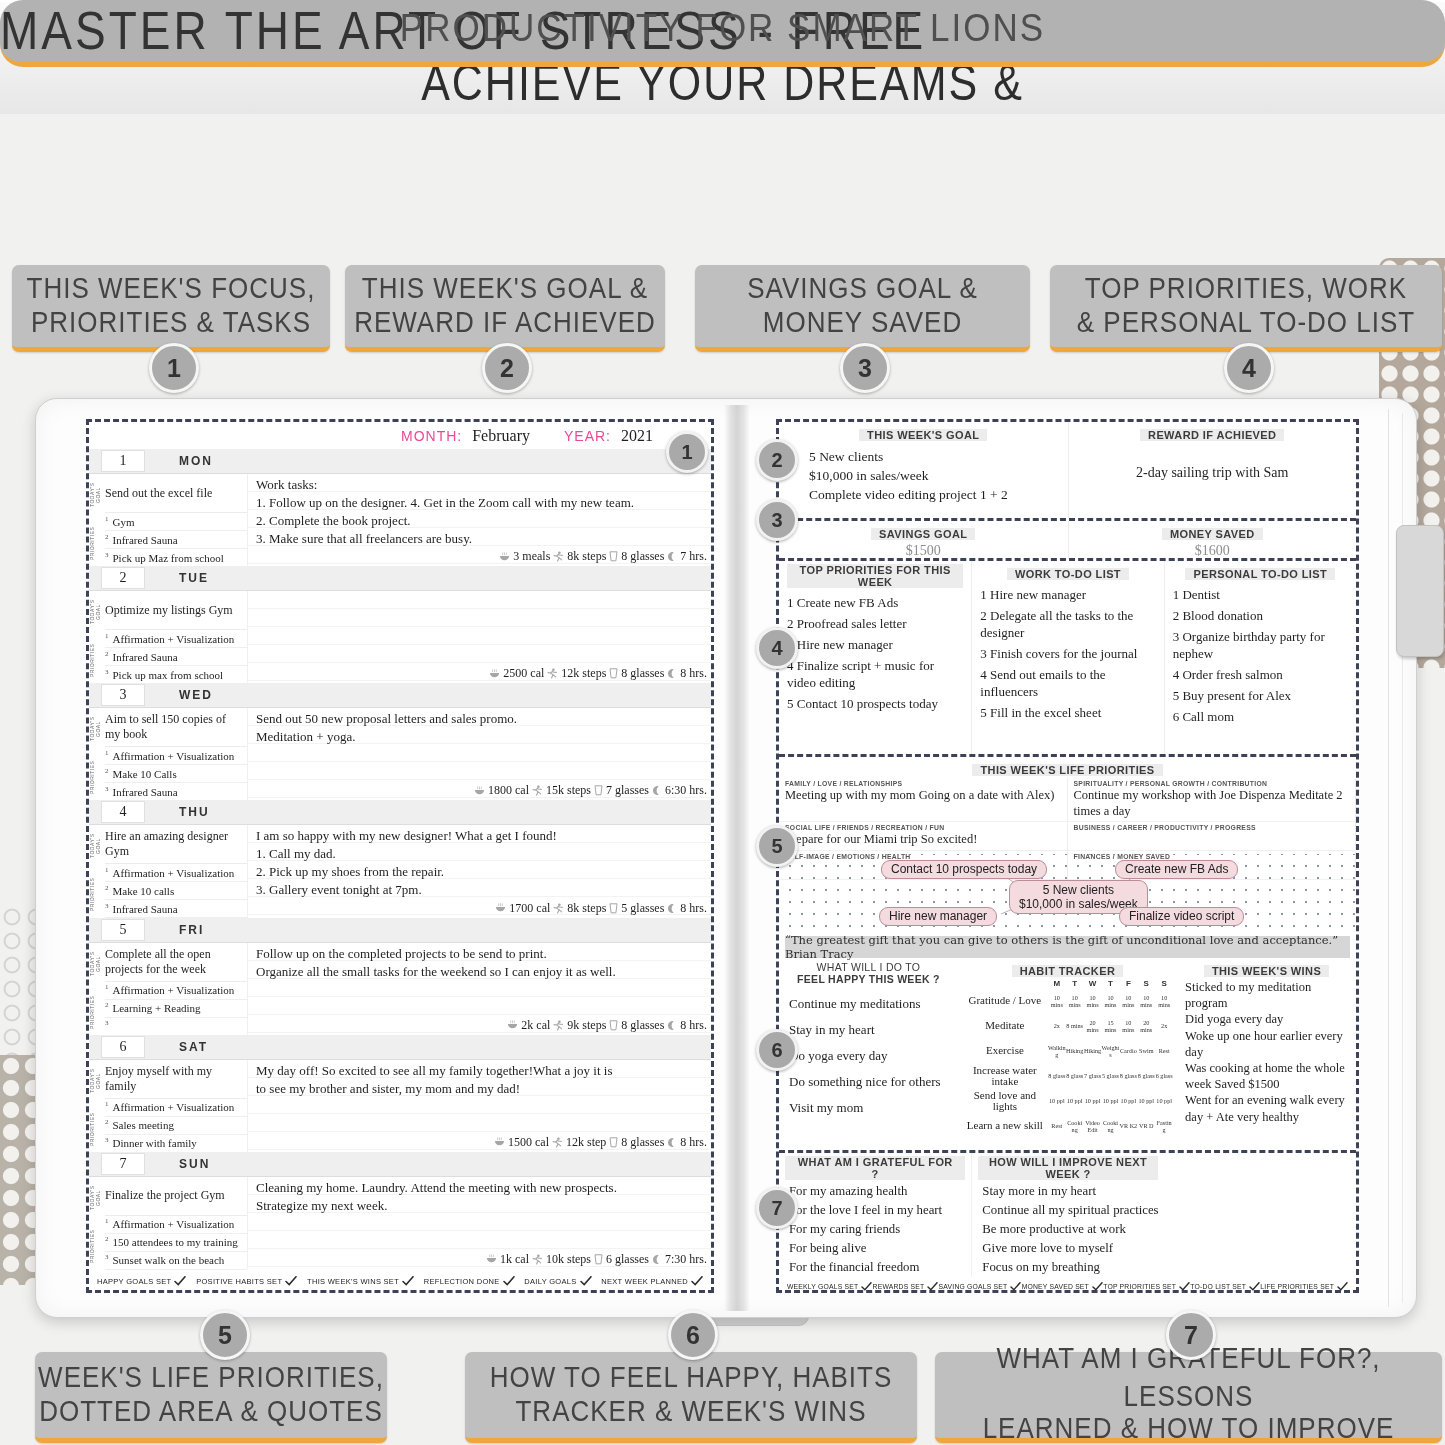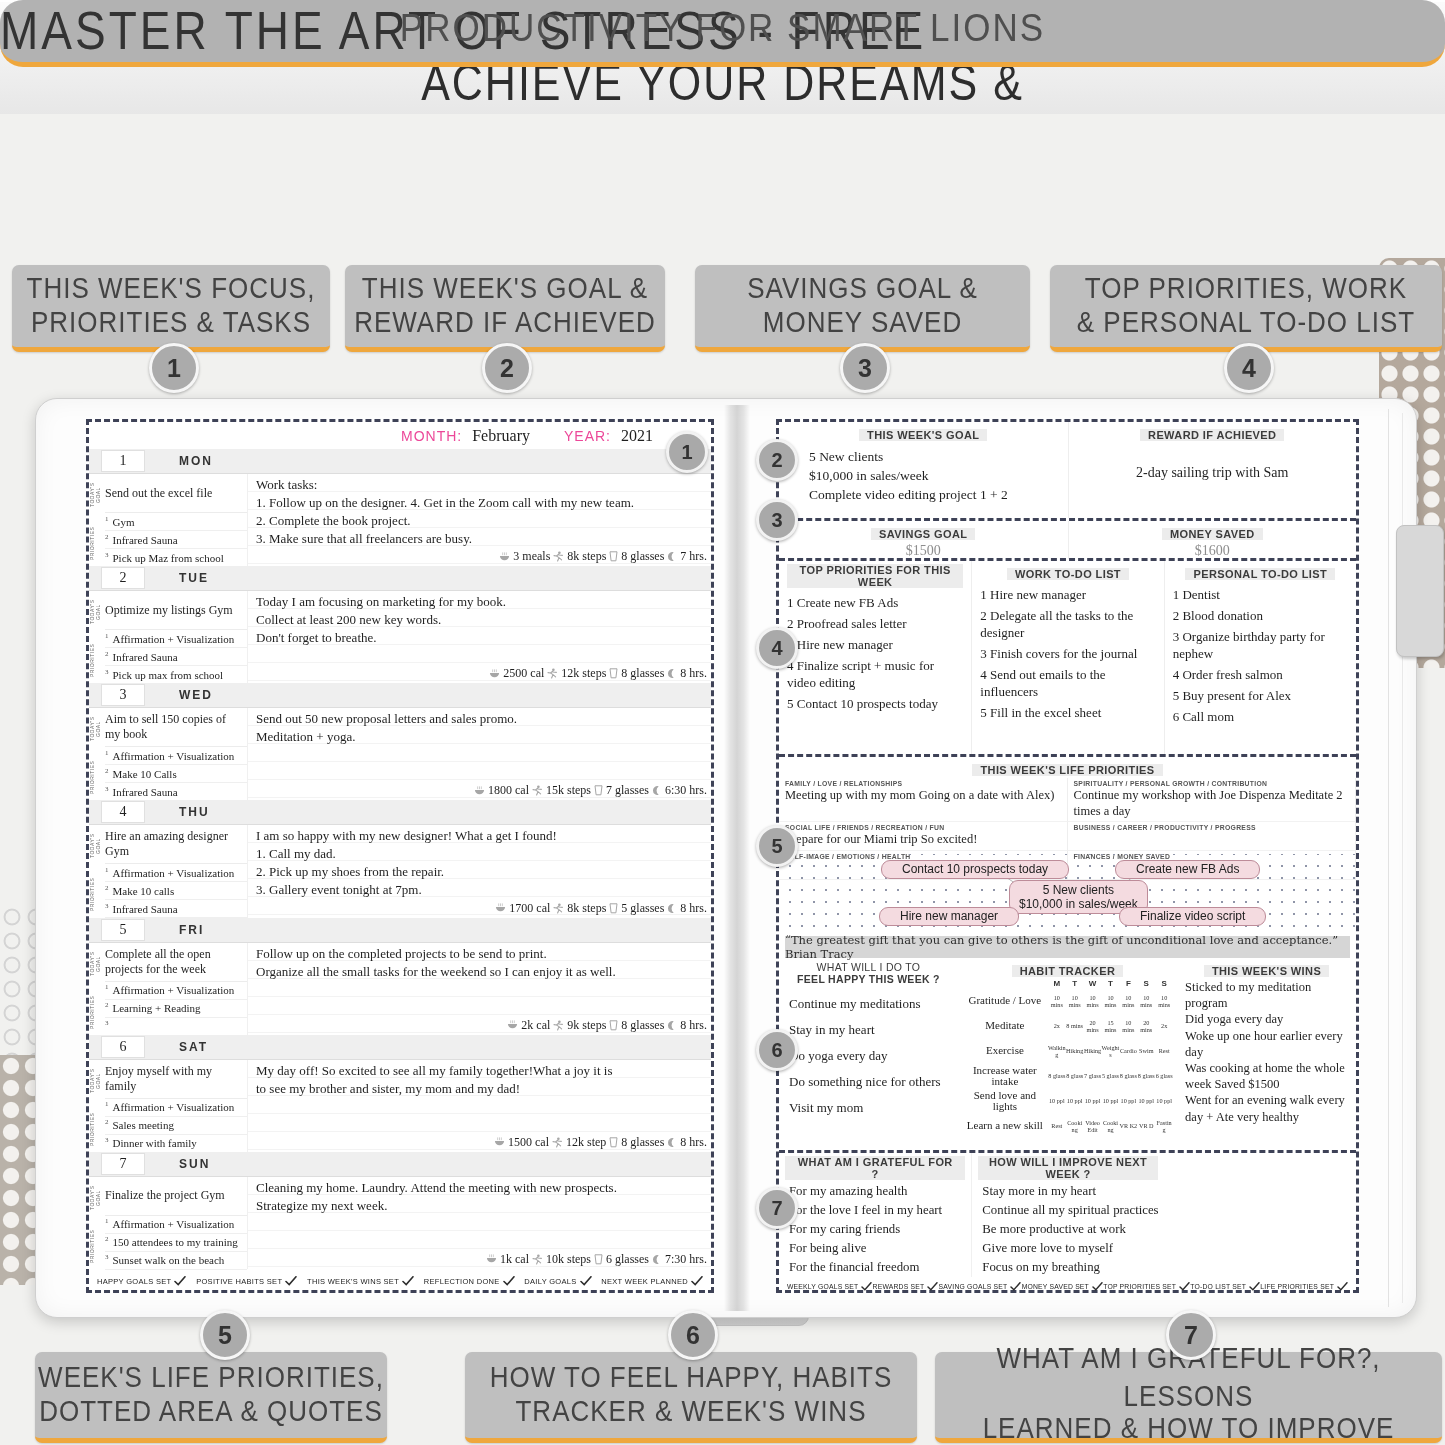--- a/index.html
+++ b/index.html
@@ -132,21 +132,21 @@
   .todo-items{margin-top:4px;}
   .todo-items div{font-size:13px;line-height:17px;margin-bottom:4px;}
   .s5{height:100px;}
   .lifep-grid{display:grid;grid-template-columns:1fr 1fr;grid-auto-rows:auto;}
   .lifep-cell{border-right:1px solid #eee;border-bottom:1px solid #f2f2f2;padding:2px 6px;min-height:24px;}
   .lifep-cell .cat{font-size:6.8px;font-weight:bold;letter-spacing:.3px;color:#555;}
   .lifep-cell .entry{font-size:12.5px;line-height:16px;min-height:0;}
   .dotted{height:82px;position:relative;
      background-image:radial-gradient(#8f95a8 .9px,transparent 1.2px);background-size:12px 12px;background-position:5px 6px;}
   .bubble{position:absolute;background:#f4dbe0;border:1px solid #bd8c99;border-radius:9px;
-     font-size:12px;padding:0 20px;text-align:center;line-height:17px;color:#222;white-space:nowrap;}
+     font-size:12px;padding:0 9px;text-align:center;line-height:17px;color:#222;white-space:nowrap;}
   .bubble.center{line-height:14px;padding:2px 9px;}
   .quote-band{height:22px;margin:0 6px;background:#d6d6d6;display:flex;align-items:center;justify-content:center;}
   .quote-band div{font-size:11.5px;color:#2e2e2e;}
   .s6{height:192px;display:grid;grid-template-columns:31% 38% 31%;}
   .s6 .col{min-width:0;padding:0 4px;}
   .happy-title{text-align:center;font-size:10.5px;color:#3b3b3b;letter-spacing:.3px;padding-top:3px;}
   .happy-title .t2{font-weight:bold;}
   .happy-items div{font-size:13px;line-height:15px;margin:11px 0 0 6px;}
   .tracker{width:100%;}
   .tr-headrow,.tr-row{display:grid;grid-template-columns:86px repeat(7,1fr);align-items:center;}
@@ -314,28 +314,20 @@
               <div class="pri-list">
 
                   <div class="pri-line hw">Affirmation + Visualization</div>
 
                   <div class="pri-line hw">Infrared Sauna</div>
 
                   <div class="pri-line hw">Pick up max from school</div>
                 </div>
             </div>
             <div class="day-right">
-              <div>
-
-                  <div class="note-line hw">Today I am focusing on marketing for my book.</div>
-
-                  <div class="note-line hw">Collect at least 200 new key words.</div>
-
-                  <div class="note-line hw">Don't forget to breathe.</div>
-                </div>
               <div class="metrics">
                 <svg class="ic" width="11" height="10" viewBox="0 0 12 10">
                   <path d="M1 4 h10 a5 4.5 0 0 1 -10 0 Z" fill="#a6a6a6"></path>
                   <path d="M4 0 v3 M6 0 v3 M8 0 v3" stroke="#bbb" stroke-width=".8" fill="none"></path>
                 </svg>
                 <span class="m hw">2500 cal</span>
                 <svg class="ic" width="11" height="11" viewBox="0 0 11 11">
                   <circle cx="6.4" cy="1.7" r="1.3" fill="#a6a6a6"></circle>
                   <path d="M6 3 L3.4 5 L6 6.6 L4.6 10 M6 6.6 L8.6 8.8 M3.4 5 L1 4.6 M6 4 L9.4 4.4" stroke="#a6a6a6" stroke-width="1.1" fill="none" stroke-linecap="round"></path>
                 </svg>

